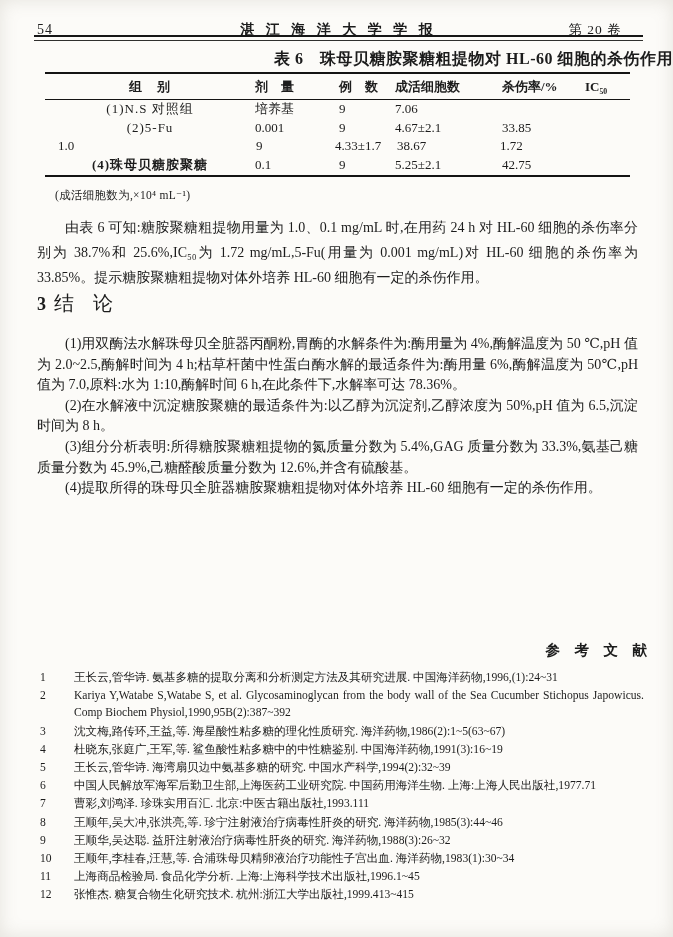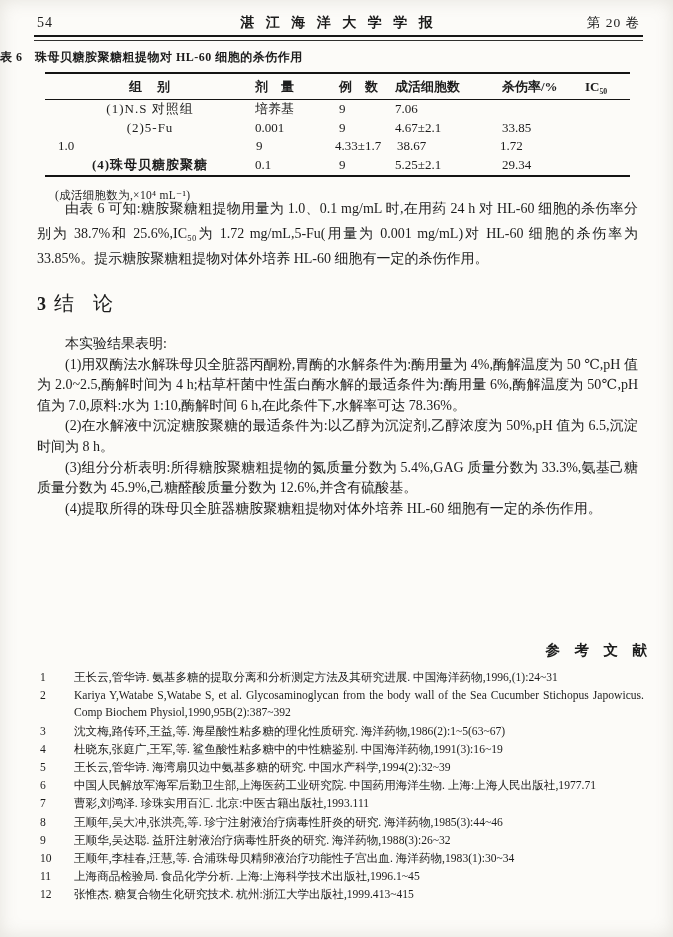--- a/index.html
+++ b/index.html
@@ -3,47 +3,47 @@
 <meta charset="utf-8">
 <style>
   html,body{margin:0;padding:0;}
   body{width:673px;height:937px;background:#e9e7e2;}
   .page{
     position:relative;width:673px;height:937px;background:#fcfbf8;
     font-family:"Liberation Serif","DejaVu Serif",serif;color:#1c1c1c;
     overflow:hidden;box-shadow:inset 0 0 18px rgba(120,115,100,.18);
   }
   
-  .running-head{position:absolute;top:13px;left:37px;right:33px;height:20px;
+  .running-head{position:absolute;top:20px;left:37px;right:33px;height:20px;
     display:flex;align-items:center;font-size:13.5px;}
   .running-head .pageno{width:90px;text-align:left;font-size:14px;letter-spacing:1px;}
   .running-head .journal{flex:1;text-align:center;font-weight:bold;letter-spacing:4px;font-size:14px;}
-  .running-head .volume{width:90px;text-align:right;letter-spacing:1px;}
+  .running-head .volume{width:90px;text-align:center;letter-spacing:1px;}
   .head-rule{position:absolute;top:35px;left:34px;right:30px;height:3px;
     border-top:2px solid #161616;border-bottom:1px solid #30302e;}
   
-  .tbl-caption{position:absolute;top:49px;left:0;width:673px;text-align:left;
-    font-weight:bold;font-size:12px;letter-spacing:.5px;}
+  .tbl-caption{position:absolute;top:49px;left:0;width:673px;text-align:right;
+    font-weight:bold;font-size:16px;letter-spacing:.5px;}
   .tbl{position:absolute;top:72px;left:45px;width:585px;border-top:2px solid #141414;}
   .trow{display:grid;grid-template-columns:197px 83px 60px 105px 85px 55px;align-items:center;}
   .trow.head{height:25px;font-weight:bold;font-size:13px;border-bottom:1.5px solid #141414;}
   .trow.body{height:18.5px;font-size:13px;}
   .trow .c0{padding-left:13px;letter-spacing:1px;text-align:center;}
   .trow .c1{padding-left:13px;}
   .trow .c2{padding-left:14px;}
   .trow .c3{padding-left:10px;}
   .trow .c4{padding-left:12px;}
   .trow .c5{padding-left:10px;}
   .tbl-bottom{border-top:2px solid #141414;margin-top:1px;}
   .bold-label{font-weight:bold;}
   .tbl-footnote{position:absolute;top:176px;left:55px;font-size:11.5px;letter-spacing:.3px;margin-top:12px;}
   
   .para{position:absolute;left:37px;width:601px;font-size:14px;line-height:25px;
     text-align:justify;text-indent:2em;}
-  #discussion{top:196px;}
+  #discussion{top:215px;}
   .section-heading{position:absolute;top:290px;left:37px;display:flex;align-items:baseline;}
   .section-heading .num{font-weight:bold;font-size:18px;}
   .section-heading .title{font-size:20px;letter-spacing:7px;margin-left:8px;}
   .conclusion{position:absolute;top:334px;left:37px;width:601px;font-size:14px;
     line-height:20.6px;text-align:justify;}
   .conclusion p{margin:0;text-indent:2em;}
   
   .refs-heading{position:absolute;top:641px;left:0;width:647px;text-align:right;
     font-weight:bold;font-size:14.5px;}
   .refs{position:absolute;top:669px;left:40px;width:604px;}
@@ -94,36 +94,35 @@
       <span class="c2">9</span>
       <span class="c3">4.33±1.7</span>
       <span class="c4">38.67</span>
       <span class="c5">1.72</span>
     </div>
     <div class="trow body">
       <span class="c0 bold-label">(4)珠母贝糖胺聚糖</span>
       <span class="c1">0.1</span>
       <span class="c2">9</span>
       <span class="c3">5.25±2.1</span>
-      <span class="c4">29.34</span>
+      <span class="c4">42.75</span>
       <span class="c5"></span>
     </div>
     <div class="tbl-bottom"></div>
   </div>
   <div class="tbl-footnote">(成活细胞数为,×10⁴ mL⁻¹)</div>
 
   <div class="para" id="discussion">由表 6 可知:糖胺聚糖粗提物用量为 1.0、0.1 mg/mL 时,在用药 24 h 对 HL-60 细胞的杀伤率分别为 38.7%和 25.6%,IC₅₀为 1.72 mg/mL,5-Fu(用量为 0.001 mg/mL)对 HL-60 细胞的杀伤率为 33.85%。提示糖胺聚糖粗提物对体外培养 HL-60 细胞有一定的杀伤作用。</div>
 
   <div class="section-heading">
     <span class="num">3</span>
     <span class="title">结 论</span>
   </div>
 
   <div class="conclusion">
-    <p>本实验结果表明:</p>
     <p>(1)用双酶法水解珠母贝全脏器丙酮粉,胃酶的水解条件为:酶用量为 4%,酶解温度为 50 ℃,pH 值为 2.0~2.5,酶解时间为 4 h;枯草杆菌中性蛋白酶水解的最适条件为:酶用量 6%,酶解温度为 50℃,pH 值为 7.0,原料:水为 1:10,酶解时间 6 h,在此条件下,水解率可达 78.36%。</p>
     <p>(2)在水解液中沉淀糖胺聚糖的最适条件为:以乙醇为沉淀剂,乙醇浓度为 50%,pH 值为 6.5,沉淀时间为 8 h。</p>
     <p>(3)组分分析表明:所得糖胺聚糖粗提物的氮质量分数为 5.4%,GAG 质量分数为 33.3%,氨基己糖质量分数为 45.9%,己糖醛酸质量分数为 12.6%,并含有硫酸基。</p>
     <p>(4)提取所得的珠母贝全脏器糖胺聚糖粗提物对体外培养 HL-60 细胞有一定的杀伤作用。</p>
   </div>
 
   <div class="refs-heading">参　考　文　献</div>
   <div class="refs">
     <div class="ref">
       <span class="no">1</span>

